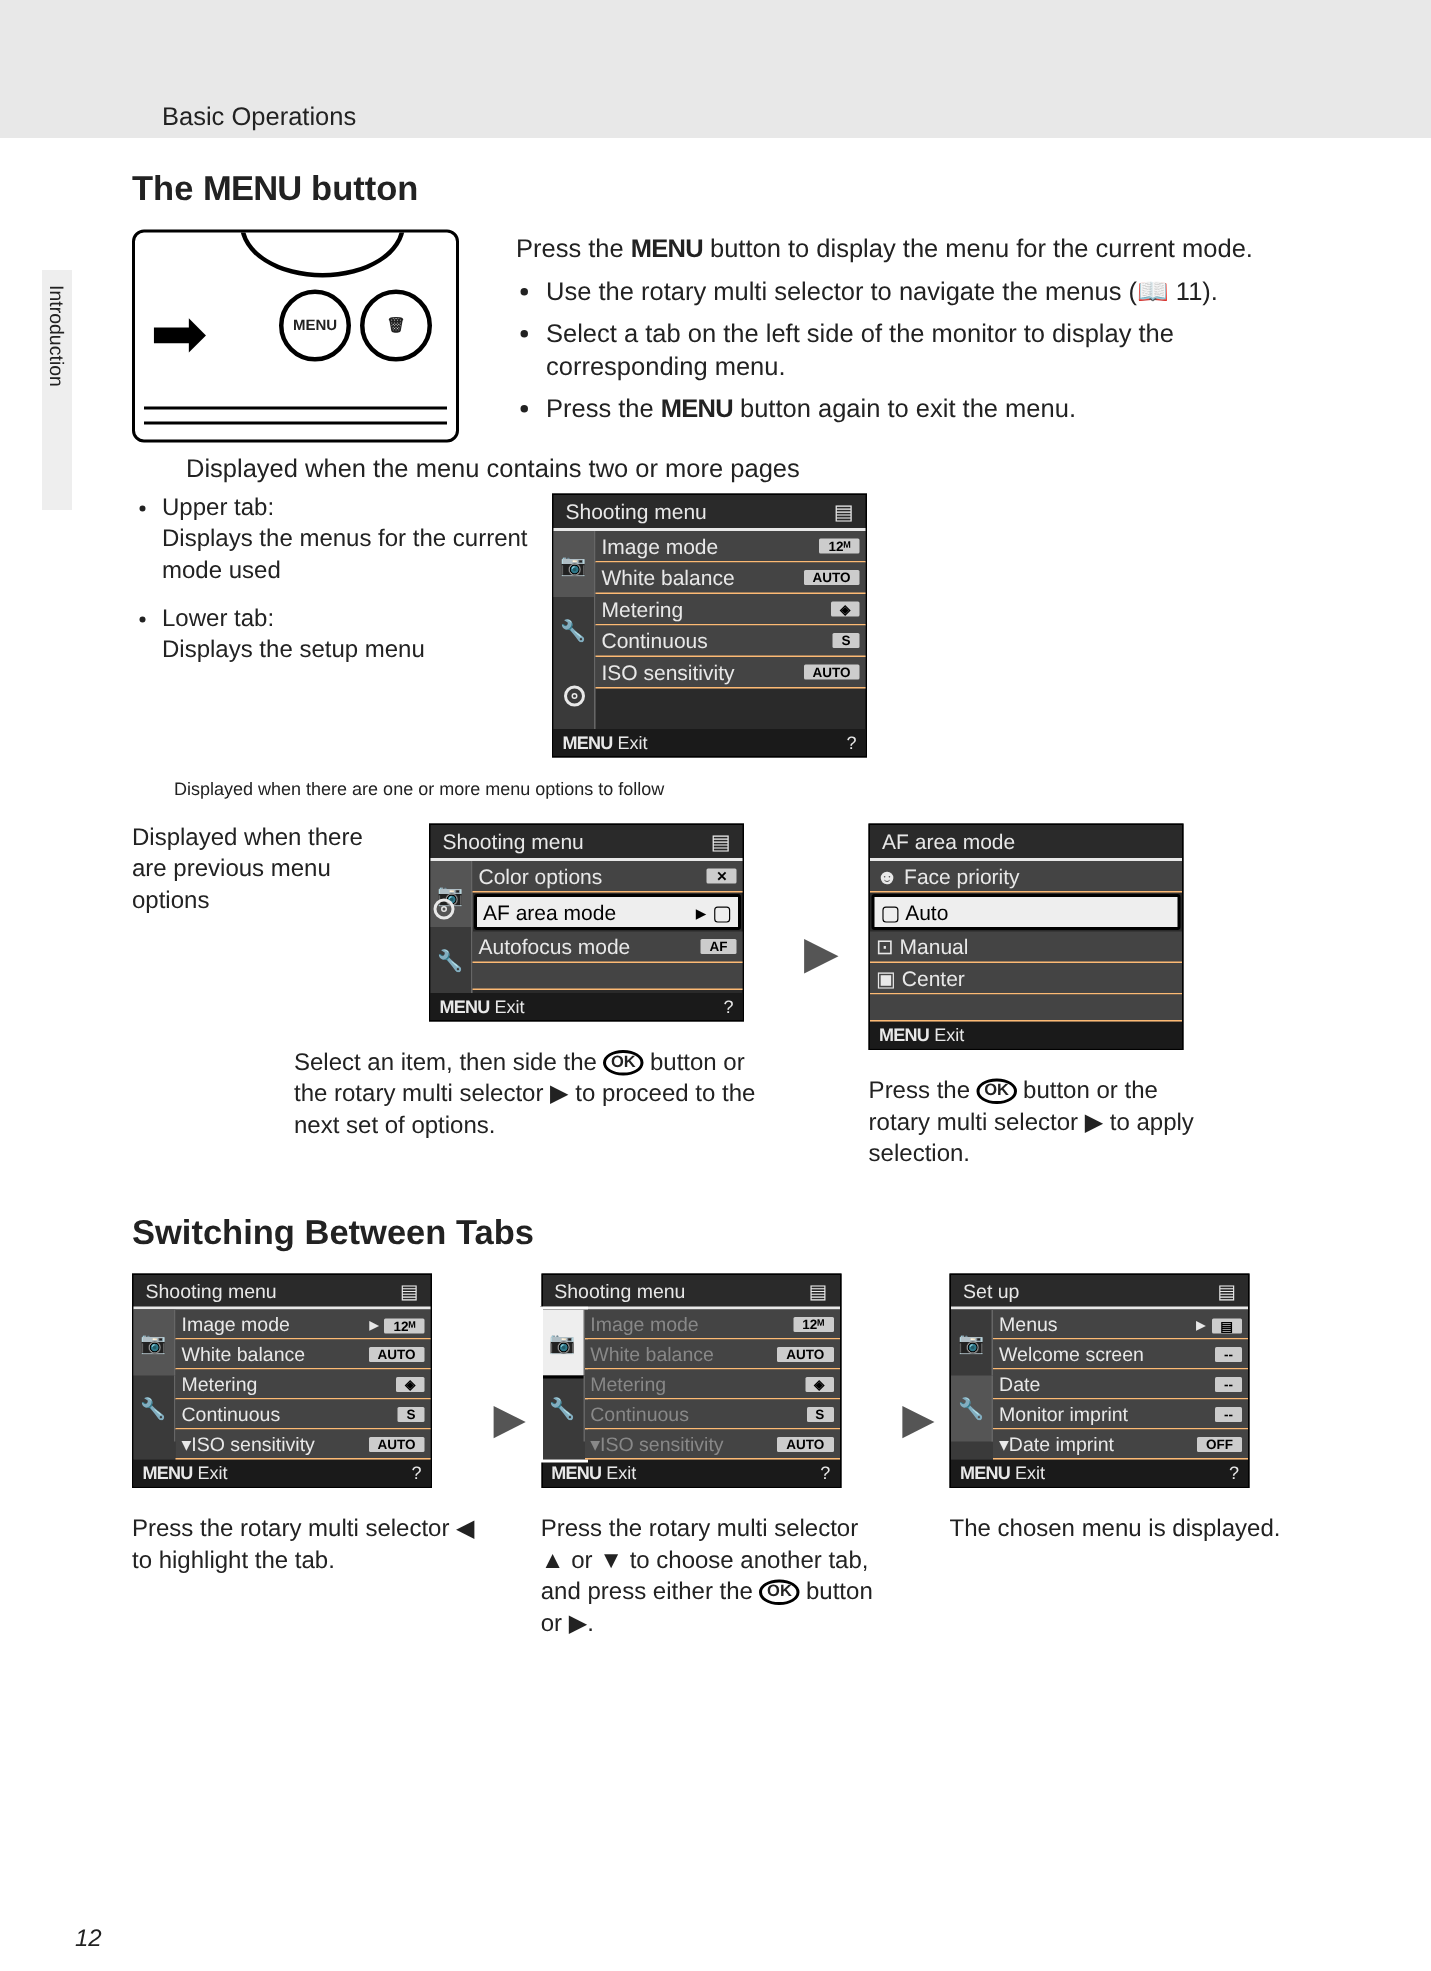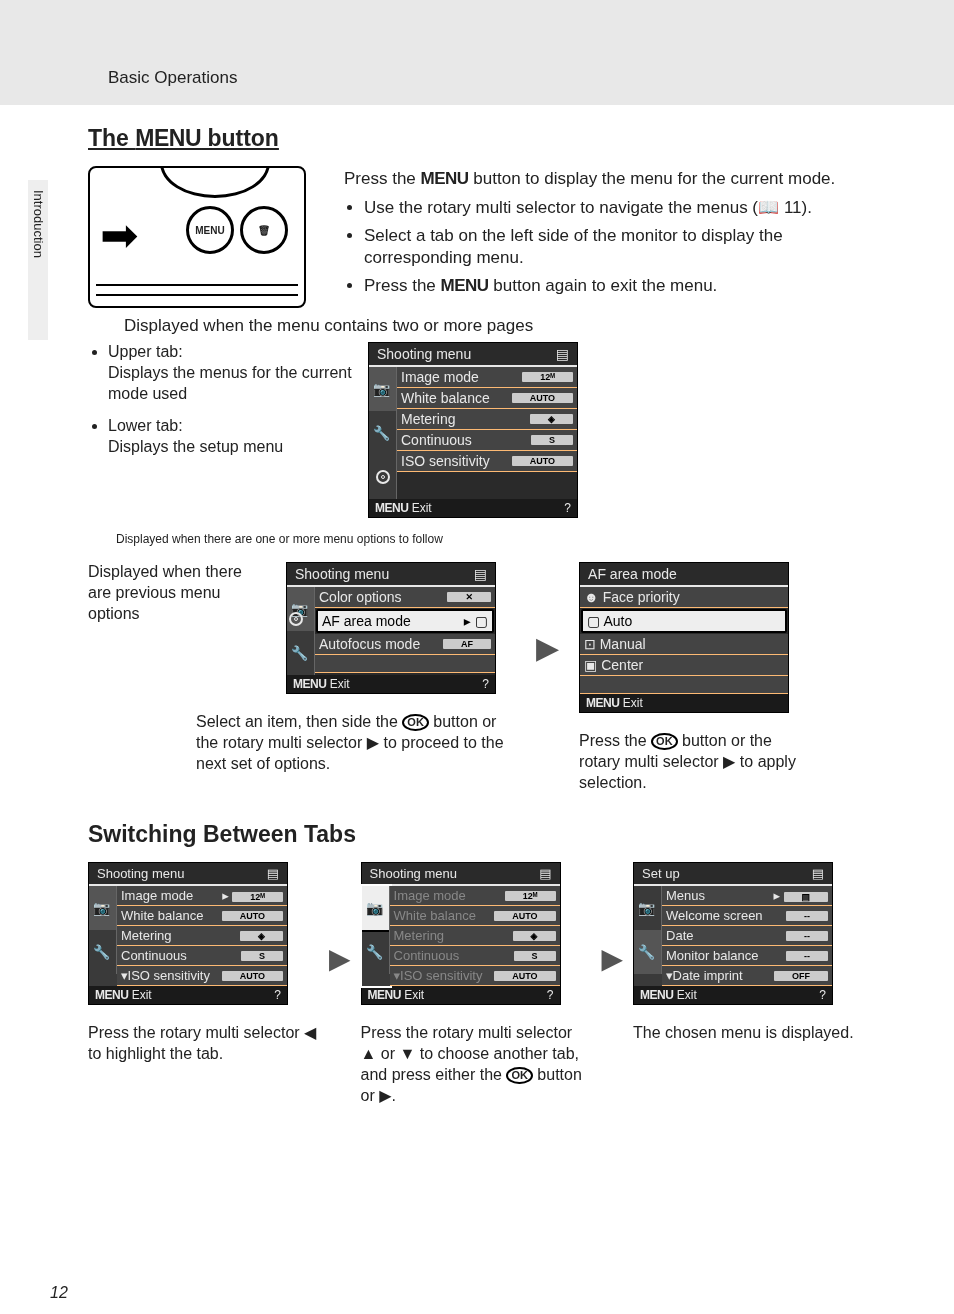--- a/index.html
+++ b/index.html
@@ -3,33 +3,33 @@
 <meta charset="utf-8">
 <style>
   * { box-sizing: border-box; margin: 0; padding: 0; }
   body {
     font-family: "Segoe UI", "Helvetica Neue", Arial, sans-serif;
     font-size: 17px;
     color: #222;
     width: 954px;
     background: #fff;
   }
-  .top-band { background: #e8e8e8; height: 105px; position: relative; }
+  .top-band { background: #e8e8e8; height: 92px; position: relative; }
   .chapter { position: absolute; top: 68px; left: 108px; font-size: 17px; }
   .side-tab {
     position: absolute;
     left: 28px; top: 180px;
     width: 20px; height: 160px;
     background: #eee;
     display: flex; align-items: flex-start; justify-content: center;
     padding-top: 10px;
   }
   .side-tab span { writing-mode: vertical-rl; font-size: 13px; }
   .content { padding: 0 90px 40px 88px; }
-  h1 { font-size: 23px; font-weight: bold; margin: 20px 0 14px; text-decoration: underline; }
+  h1 { font-size: 23px; font-weight: bold; margin: 20px 0 14px; }
   h2 { font-size: 23px; font-weight: bold; margin: 28px 0 14px; }
   .menu-word {
     font-family: "Arial Narrow", Arial, sans-serif;
     font-stretch: condensed;
     font-weight: 900;
     letter-spacing: -0.5px;
   }
   .row1 { display: flex; gap: 38px; }
   .camera-img {
     width: 218px; height: 142px;
@@ -93,21 +93,21 @@
   }
   .menu-items .it.dim { color: #888; }
   .menu-items .it.sel {
     background: #eee; color: #000; border: 2px solid #000;
     border-radius: 2px; margin: 1px;
   }
   .menu-foot {
     background: #1a1a1a; padding: 2px 6px; font-size: 12px;
     display: flex; justify-content: space-between;
   }
-  .pill { font-size: 9px; background: #ccc; color: #000; padding: 0 18px; border-radius: 1px; font-weight: bold; }
+  .pill { font-size: 9px; background: #ccc; color: #000; padding: 0 6px; border-radius: 1px; font-weight: bold; }
   .note-below { margin: 14px 0 16px 28px; font-size: 12px; }
   .three-col { display: flex; gap: 20px; align-items: flex-start; }
   .col-a { width: 178px; font-size: 16px; line-height: 1.3; }
   .ok-btn {
     display: inline-block; border: 2px solid #000; border-radius: 50%;
     font-size: 11px; font-weight: bold; padding: 1px 3px; line-height: 1;
     vertical-align: middle;
   }
   .cap { font-size: 16px; line-height: 1.3; margin-top: 18px; }
   .mid-arrow { font-size: 30px; color: #555; align-self: center; margin-top: -60px; }
@@ -408,21 +408,21 @@
                 </div>
             <div class="it">
                   <span>Welcome screen</span>
                   <span class="pill">--</span>
                 </div>
             <div class="it">
                   <span>Date</span>
                   <span class="pill">--</span>
                 </div>
             <div class="it">
-                  <span>Monitor balance</span>
+                  <span>Monitor imprint</span>
                   <span class="pill">--</span>
                 </div>
             <div class="it">
                   <span>▾<span>Date imprint</span></span>
                   <span class="pill">OFF</span>
                 </div>
           </div>
         </div>
         <div class="menu-foot">
               <span><span class="menu-word">MENU</span> <span>Exit</span></span>

